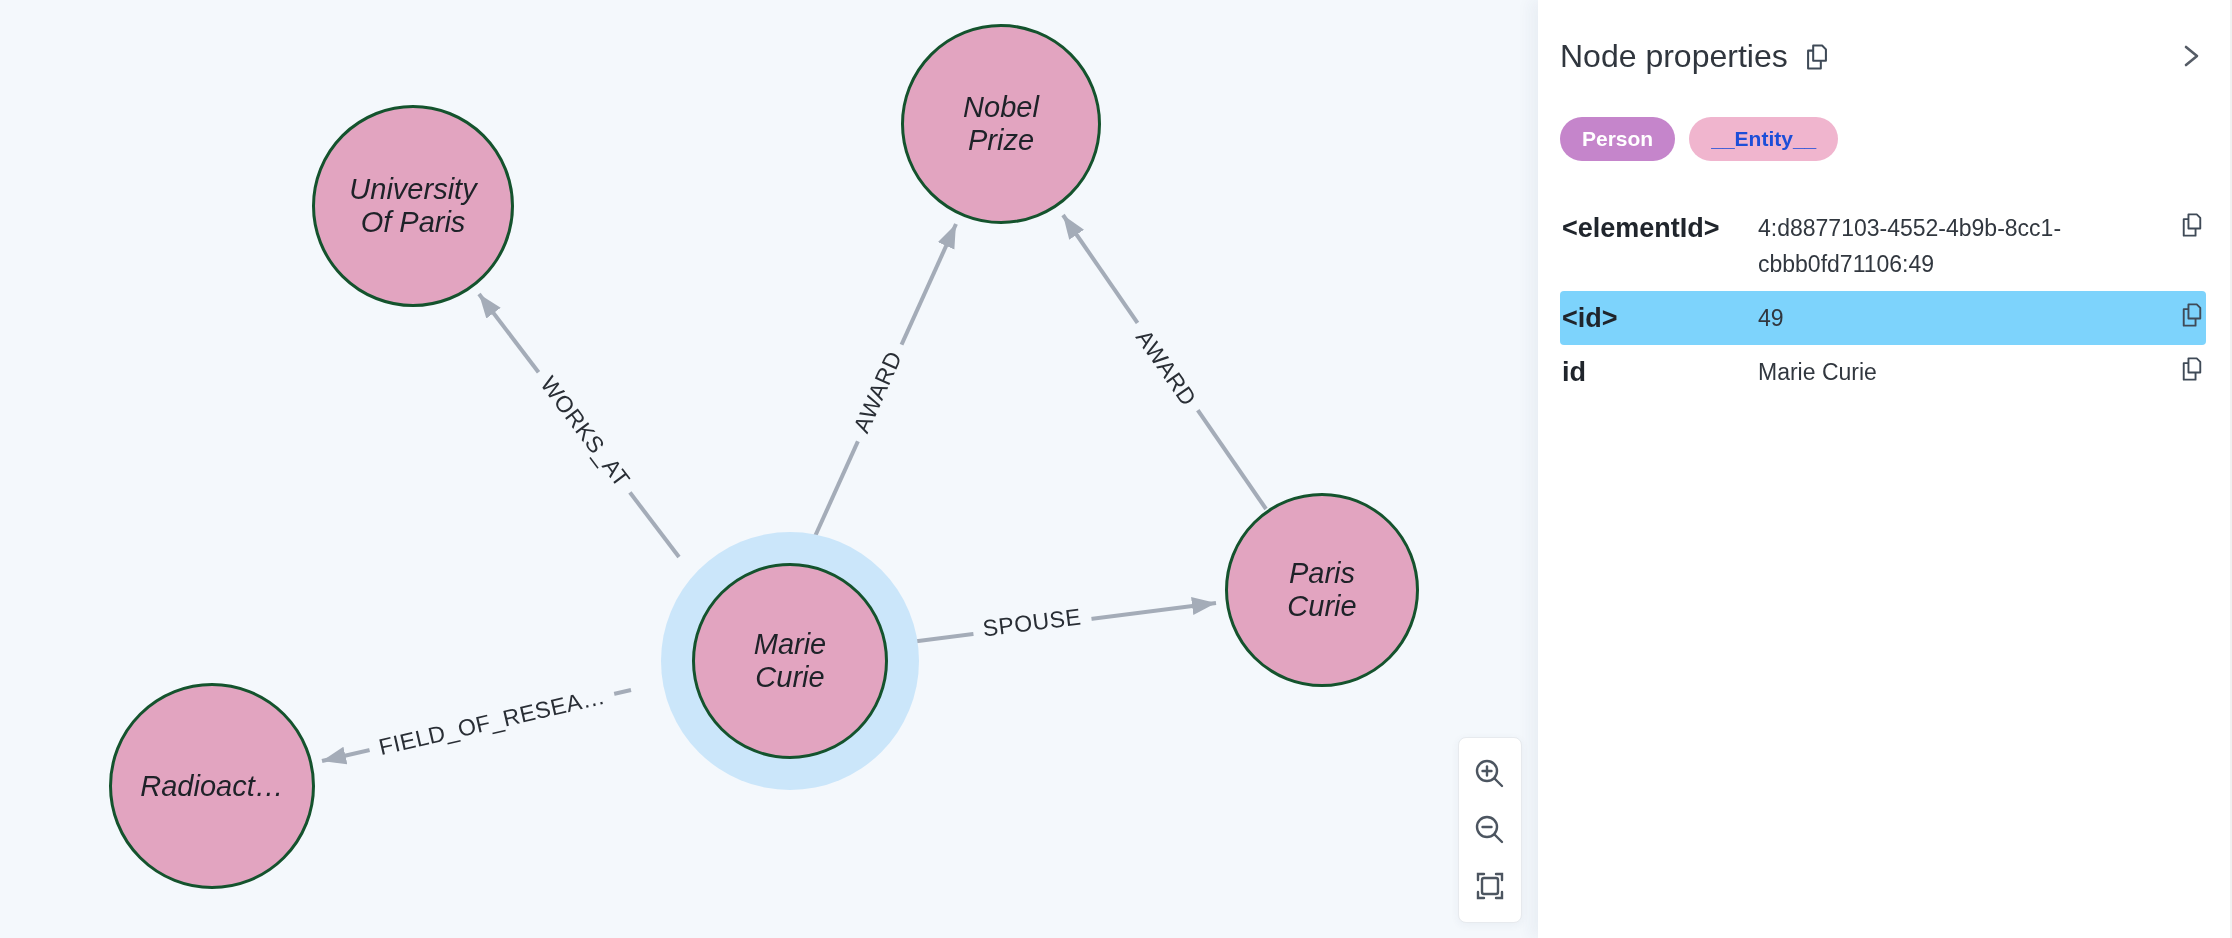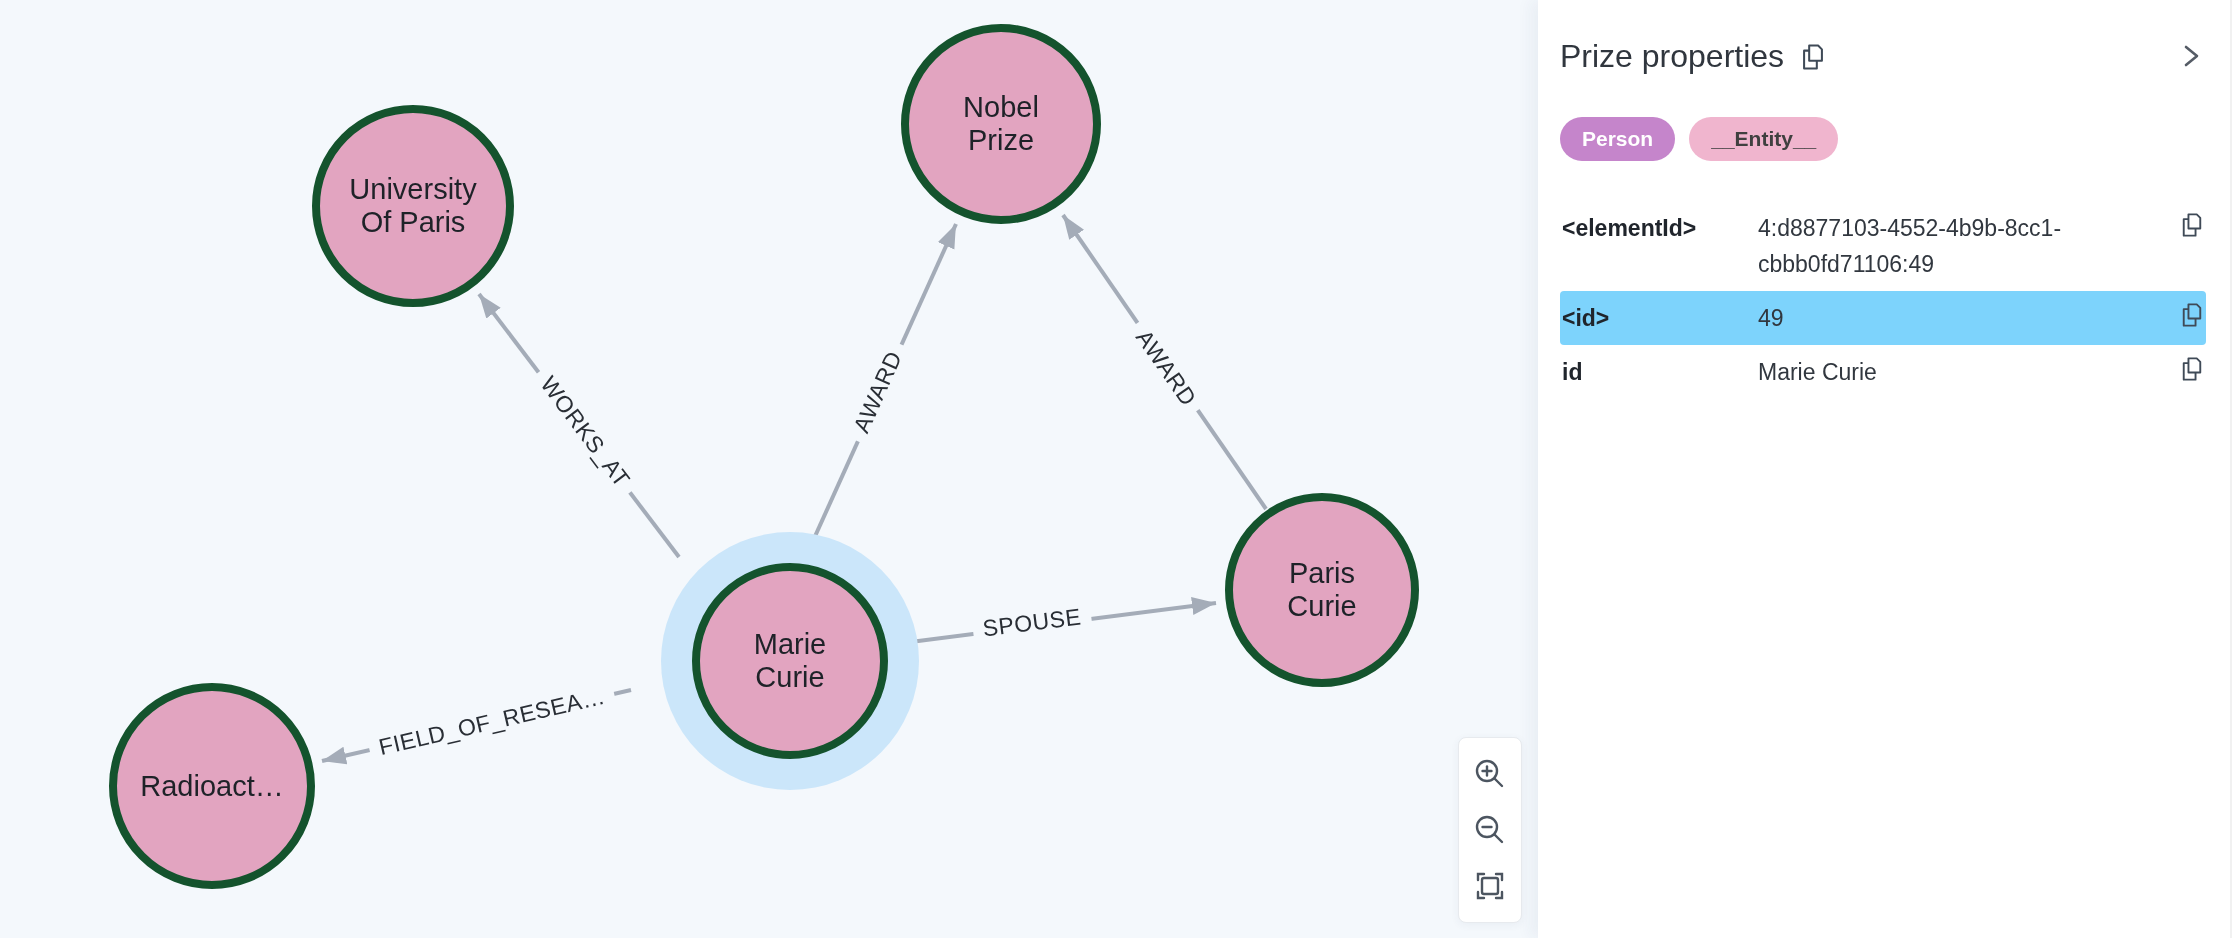--- a/index.html
+++ b/index.html
@@ -19,25 +19,26 @@
     overflow: hidden;
     flex: 0 0 auto;
   }
   .edges { position: absolute; left: 0; top: 0; width: 1538px; height: 938px; }
   .edges line { stroke: #a4acb8; stroke-width: 4; }
 
   .node {
     position: absolute;
     border-radius: 50%;
     background: #e2a4c0;
-    border: 8px solid #14532d;
+    border: 3px solid #14532d;
     display: flex;
     align-items: center;
     justify-content: center;
     cursor: pointer;
+    font-style: italic;
   }
   .node .node-label {
     text-align: center;
     font-size: 29px;
     line-height: 33px;
     color: #1e2228;
     white-space: nowrap;
   }
   .node.selected { box-shadow: 0 0 0 31px #cbe6fa; }
 
@@ -118,33 +119,33 @@
   .badge {
     display: inline-flex;
     align-items: center;
     height: 44px;
     border-radius: 22px;
     padding: 0 22px;
     font-size: 21px;
     font-weight: 700;
   }
   .badge-person { background: #c585cb; color: #ffffff; }
-  .badge-entity { background: #f0b5ce; color: #404040; }
+  .badge-entity { background: #f0b5ce; color: #1d4ed8; }
 
   .props { margin-top: 40px; }
   .prop-row {
     display: grid;
     grid-template-columns: 196px 1fr 40px;
     align-items: start;
     padding: 9px 2px;
     border-radius: 4px;
   }
   .prop-row.zebra { background: #7dd3fc; }
   .prop-key {
-    font-size: 23px;
+    font-size: 27px;
     font-weight: 700;
     color: #20252c;
     line-height: 36px;
   }
   .prop-value {
     font-size: 23px;
     color: #31373f;
     line-height: 36px;
     overflow-wrap: anywhere;
   }
@@ -233,21 +234,21 @@
         <path d="M12,30 L6,30 L6,24"></path>
         <rect x="10" y="10" width="16" height="16" rx="2"></rect>
       </svg>
     </button>
   </div>
 </div>
 
 <aside class="panel">
   <div class="panel-header">
     <div class="title-wrap">
-      <h1 class="panel-title">Prize properties</h1>
+      <h1 class="panel-title">Node properties</h1>
       <button class="icon-btn">
         <svg class="copy-svg" width="26" height="28" viewBox="0 0 20 22">
           <path d="M7,2 L14,2 L17,5 L17,14 L7,14 Z"></path>
           <path d="M7,6 L3,6 L3,20 L13,20 L13,14"></path>
         </svg>
       </button>
     </div>
     <button class="icon-btn">
       <svg class="chevron-svg" width="30" height="36" viewBox="0 0 30 36">
         <polyline points="10,9 21,18 10,27"></polyline>

